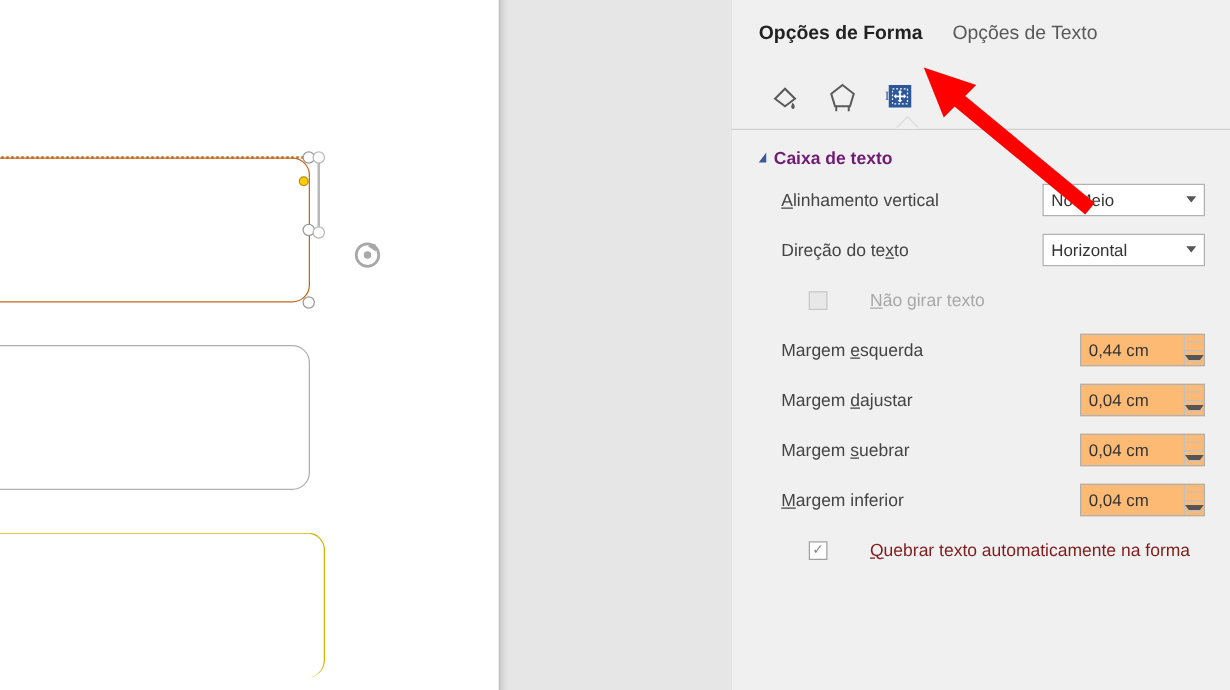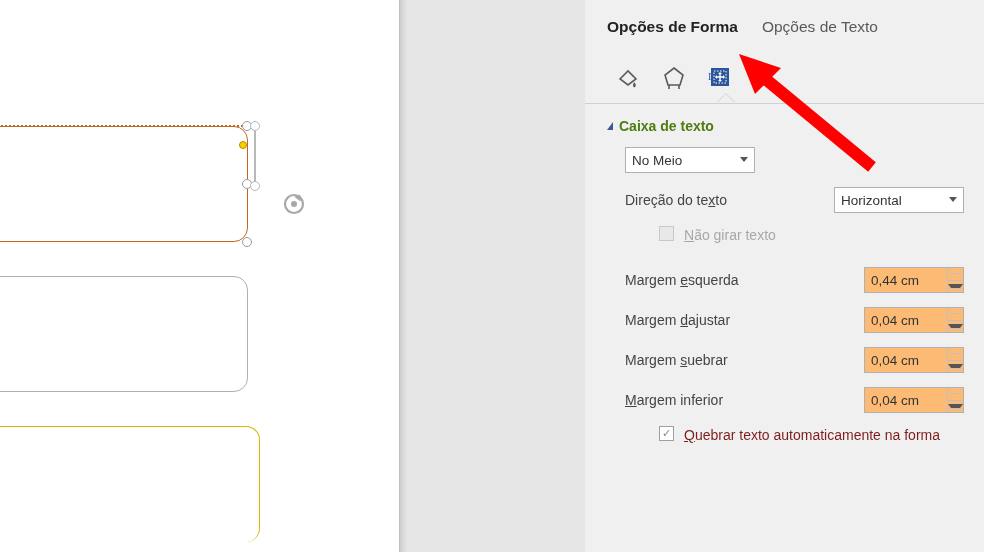--- a/index.html
+++ b/index.html
@@ -32,38 +32,38 @@
   .tab { color: #595959; cursor: pointer; font-size: 15.5px; }
   .tab.active { color: #222; font-weight: 600; }
   .icon-row { display: flex; gap: 8px; align-items: center; padding: 4px 0 0 2px; position: relative; }
   .icon-btn { width: 38px; height: 38px; display: flex; align-items: center; justify-content: center; border: 1px solid transparent; }
   .icon-btn.active { }
   .icon-row-line { position: absolute; left: -22px; right: -20px; bottom: -8px; height: 1px; background: #d0d0d0; }
   .icon-pointer { position: absolute; bottom: -8px; left: 110px; width: 18px; height: 10px; }
   .icon-pointer::before { content: ""; position: absolute; left: 0; top: 0; border-left: 9px solid transparent; border-right: 9px solid transparent; border-bottom: 9px solid #f0f0f0; filter: drop-shadow(0 -1px 0 #d0d0d0); }
 
   .section { margin-top: 22px; }
-  .section-header { display: flex; align-items: center; gap: 6px; font-weight: 600; color: #4d7c0f; margin-bottom: 12px; }
+  .section-header { display: flex; align-items: center; gap: 6px; font-weight: 600; color: #701a75; margin-bottom: 12px; }
   .collapse-tri { width: 0; height: 0; border-left: 6px solid transparent; border-right: 0 solid transparent; border-bottom: 8px solid #3b5998; transform: rotate(0deg); }
   .row { display: flex; align-items: center; margin: 0 0 12px 18px; min-height: 28px; }
   .row .lbl { flex: 1; color: #444; }
   .row .lbl.disabled { color: #a8a8a8; }
   .row .lbl u { text-decoration: underline; }
   .dropdown { width: 130px; height: 26px; background: #fff; border: 1px solid #b0b0b0; display: flex; align-items: center; padding: 0 6px; font-size: 13.5px; color: #333; position: relative; }
   .dropdown .caret { position: absolute; right: 6px; top: 9px; width: 0; height: 0; border-left: 4px solid transparent; border-right: 4px solid transparent; border-top: 5px solid #555; }
   .spinner { width: 100px; height: 26px; background: #fdba74; border: 1px solid #b0b0b0; display: flex; align-items: center; position: relative; padding: 0 18px 0 6px; font-size: 13.5px; }
   .spin-btns { position: absolute; right: 0; top: 0; bottom: 0; width: 16px; display: flex; flex-direction: column; }
   .spin-btns div { flex: 1; border-left: 1px solid #c0c0c0; display: flex; align-items: center; justify-content: center; }
   .spin-btns div:first-child { border-bottom: 1px solid #c0c0c0; }
   .spin-btns .tri-up { width: 0; height: 0; border-left: 3px solid transparent; border-right: 3px solid transparent; border-bottom: 4px solid #555; }
   .spin-btns .tri-dn { width: 0; height: 0; border-left: 3px solid transparent; border-right: 3px solid transparent; border-top: 4px solid #555; }
   .chk { width: 15px; height: 15px; border: 1px solid #a0a0a0; background: #fff; margin-right: 10px; flex: none; display: flex; align-items: center; justify-content: center; }
   .chk.disabled { background: #e8e8e8; border-color: #c8c8c8; }
   .chk .mark { font-size: 11px; color: #888; line-height: 1; }
-  .chk-row { align-items: flex-start; margin-left: 52px; }
+  .chk-row { align-items: center; margin-left: 40px; gap: 24px; }
   .chk-row .lbl { line-height: 1.35; }
   .arrow { position: absolute; left: 152px; top: 52px; width: 140px; height: 120px; pointer-events: none; z-index: 50; }
 </style>
 </head>
 <body>
 
 <div class="viewport">
   <div class="canvas-area">
     <div class="page"></div>
     <div class="shape sel top">
@@ -127,20 +127,21 @@
       <polygon points="2,2 44,16 18,42" fill="#ff0000"></polygon>
     </svg>
 
     <div class="section">
       <div class="section-header">
         <div class="collapse-tri"></div>
         <span>Caixa de texto</span>
       </div>
 
       <div class="row">
+        <span class="lbl"><u>A</u><span>linhamento vertical</span></span>
         <div class="dropdown">
           <span>No Meio</span>
           <div class="caret"></div>
         </div>
       </div>
 
       <div class="row">
         <span class="lbl"><span>Direção do te</span><u>x</u><span>to</span></span>
         <div class="dropdown">
           <span>Horizontal</span>

